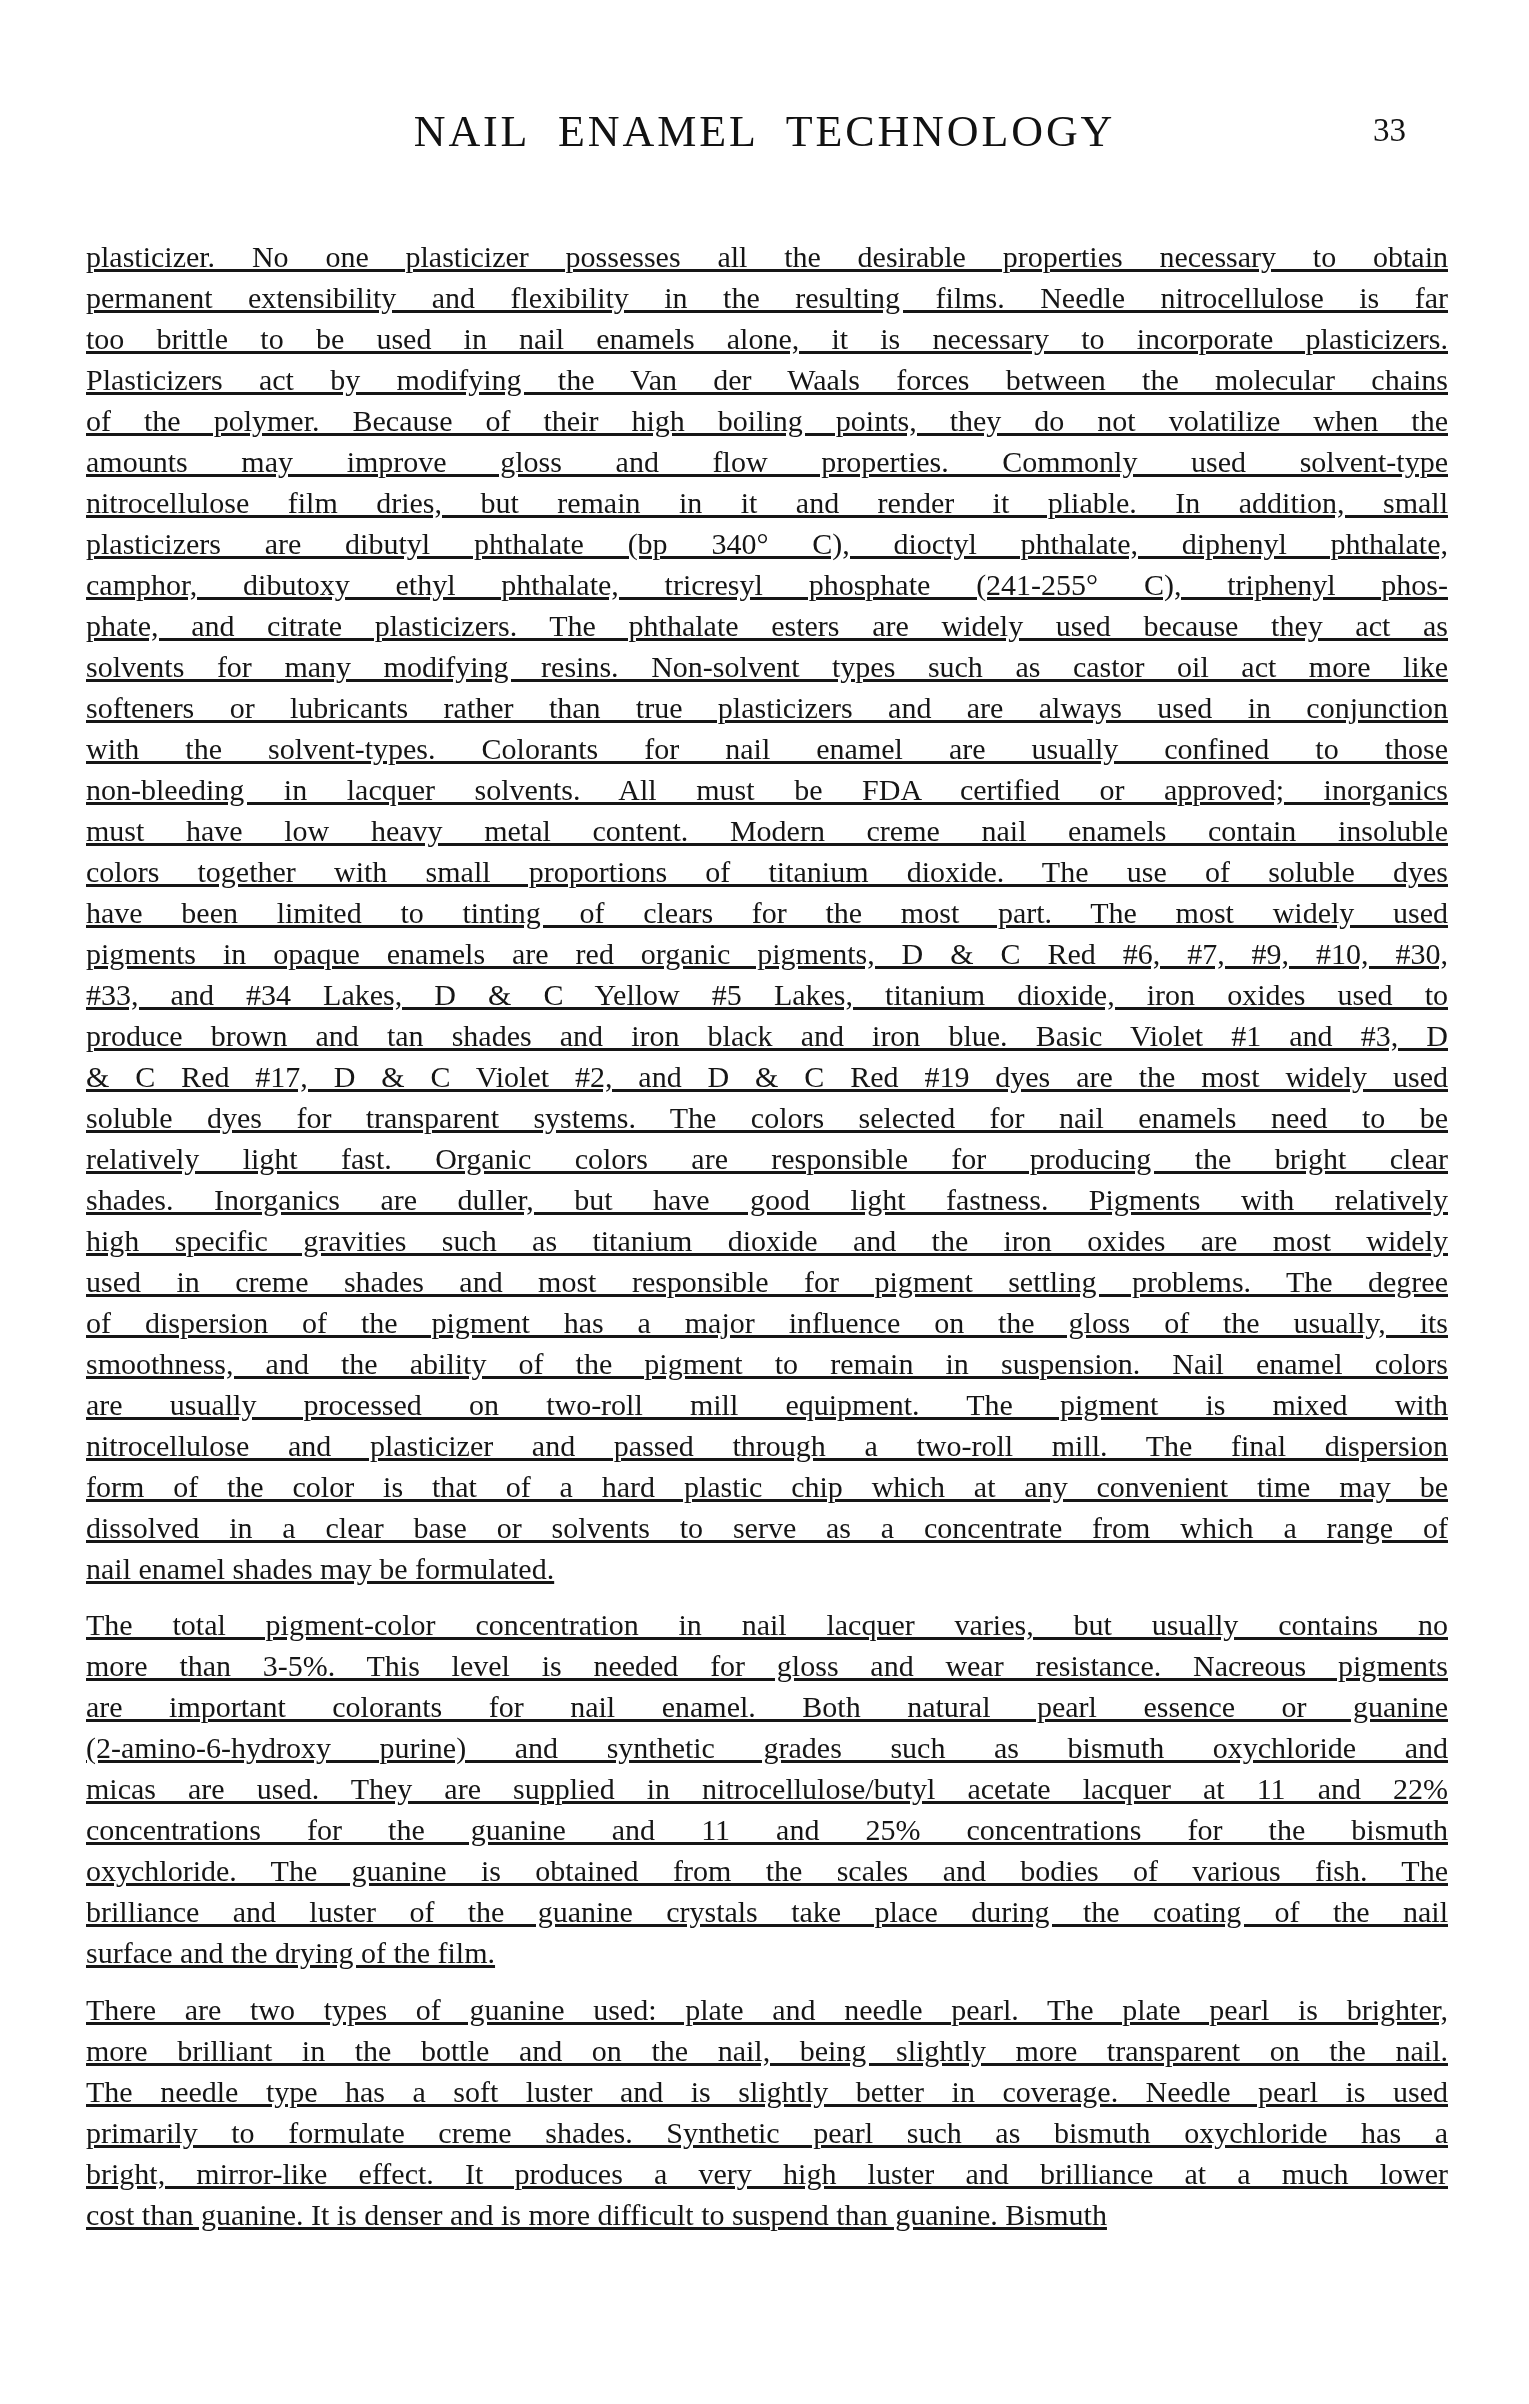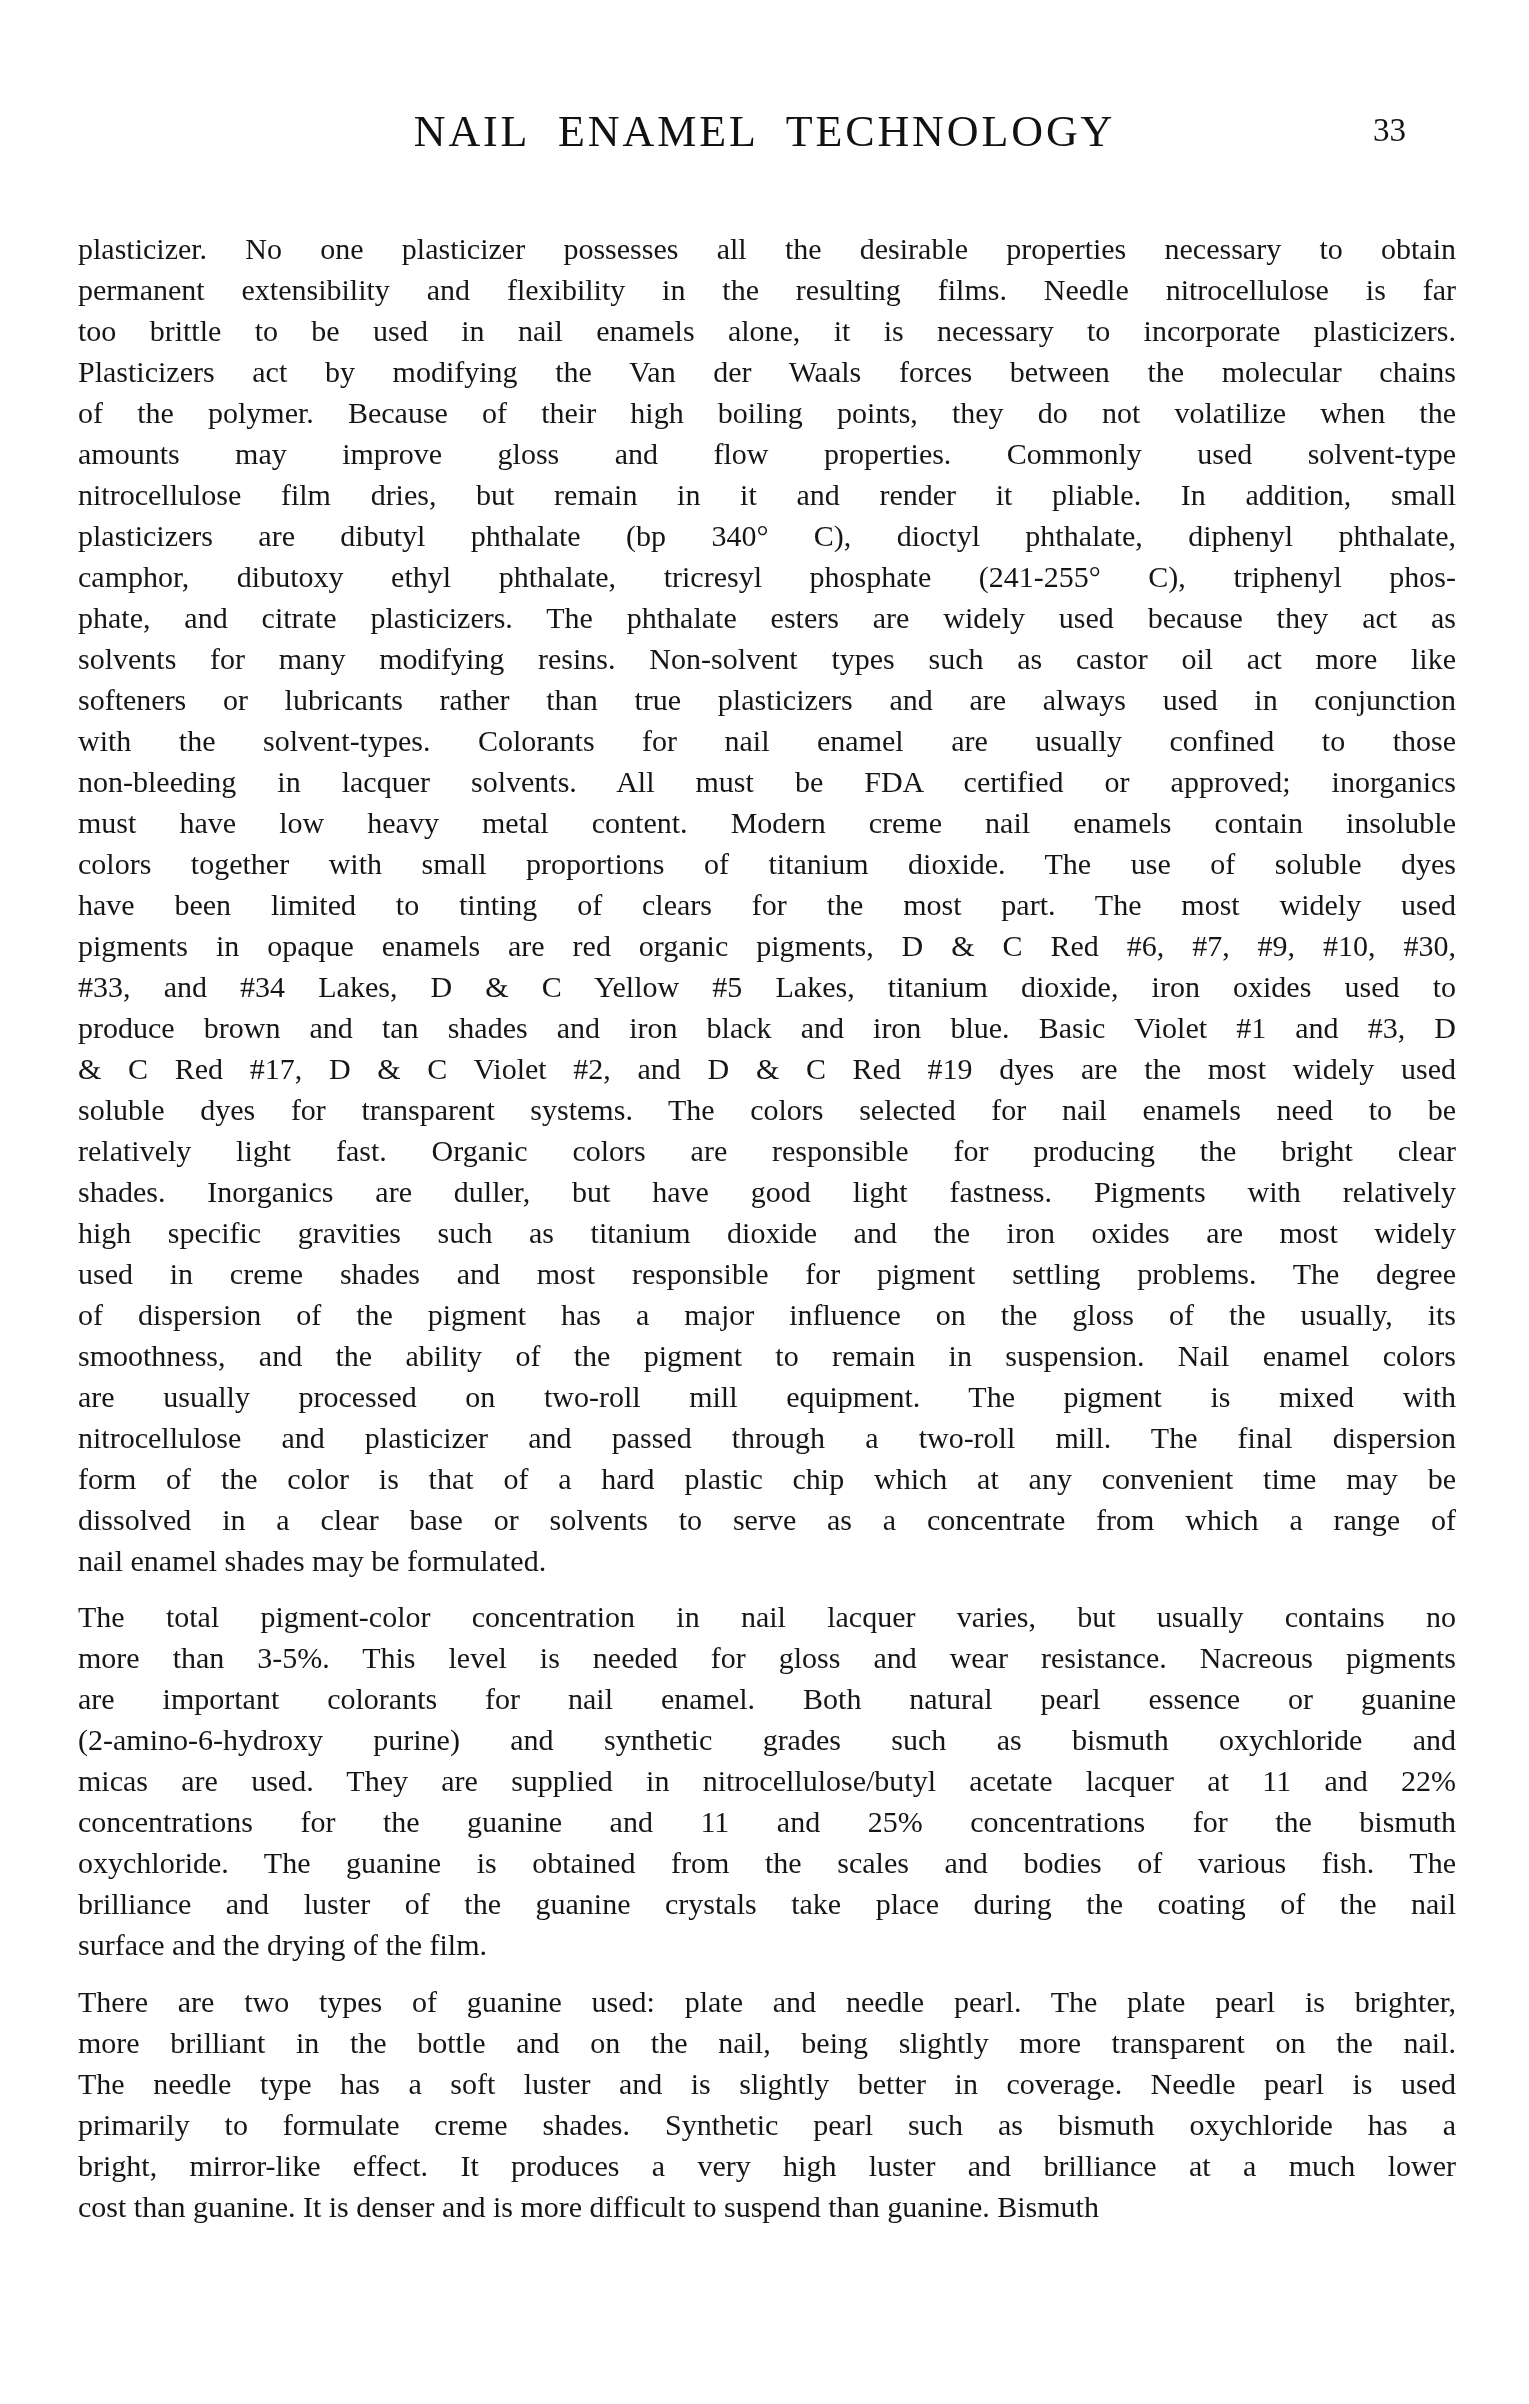--- a/index.html
+++ b/index.html
@@ -41,21 +41,22 @@
     color: #121212;
     margin-top: 6px;
   }
   .page-body {
     position: absolute;
     top: 224px;
     left: 74px;
     width: 1386px;
   }
   .paragraph {
-    margin: 4px;
+    margin: 12px;
+    text-decoration: underline;
   }
   .paragraph + .paragraph {
     margin-top: 15.4px;
   }
   .line {
     font-size: 30px;
     line-height: 41px;
     text-align: justify;
     text-align-last: justify;
     color: #161616;

